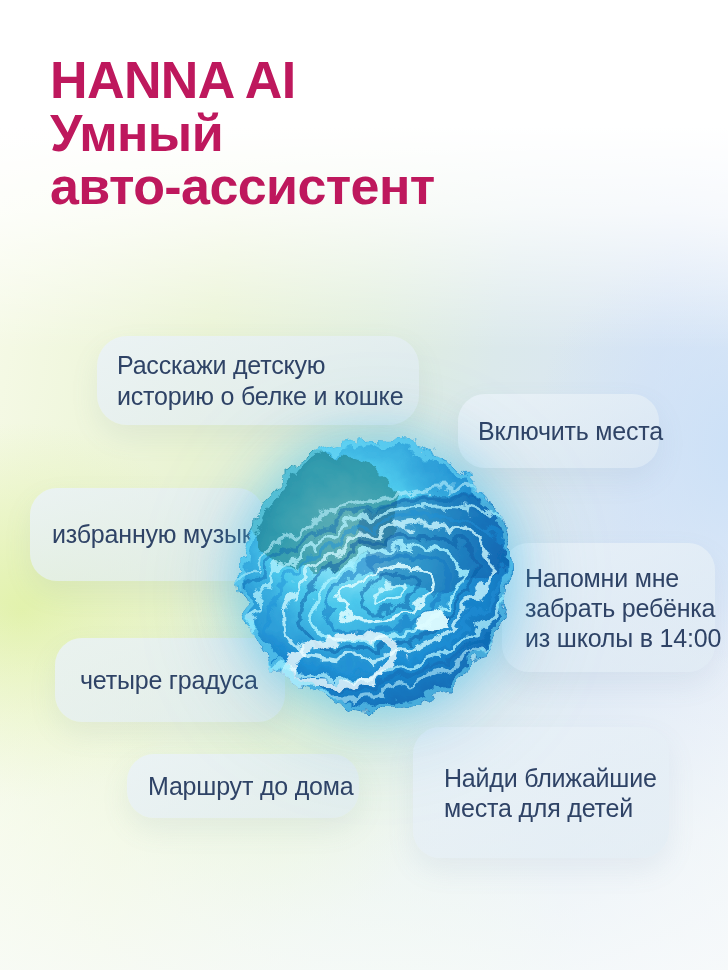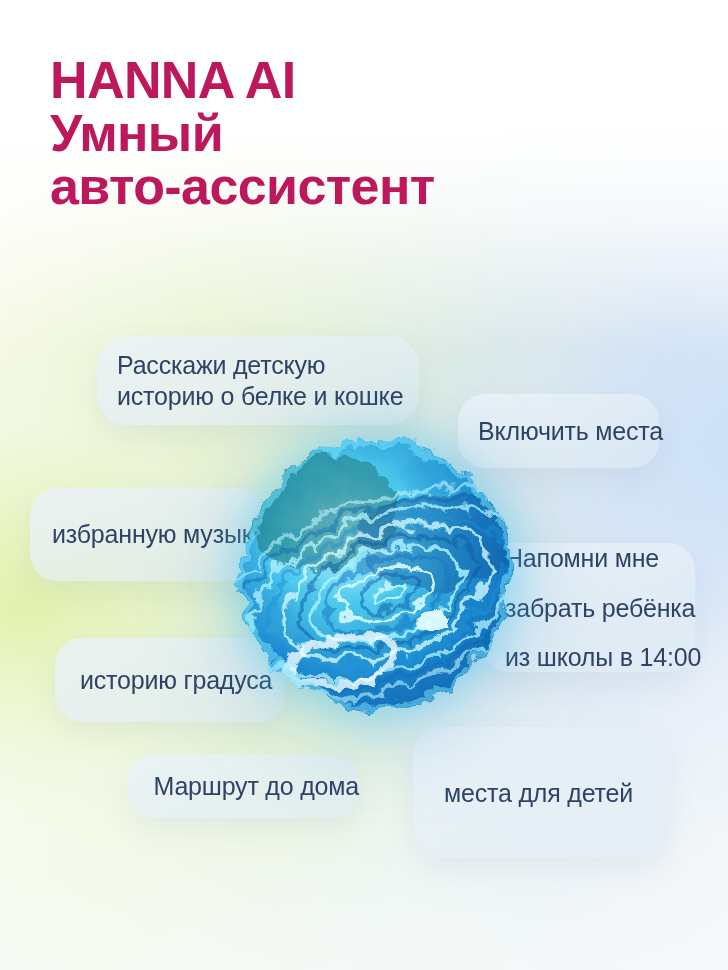--- a/index.html
+++ b/index.html
@@ -33,23 +33,23 @@
     display:flex;flex-direction:column;justify-content:center;
     background:linear-gradient(160deg,rgba(234,242,248,0.85) 0%,rgba(221,233,242,0.6) 100%);
     border-radius:27px;
     color:#2f4366;font-size:25px;line-height:31px;letter-spacing:-0.2px;font-weight:400;
     box-shadow:0 12px 28px rgba(110,140,165,0.10);
   }
   .chip span{display:block;white-space:nowrap;}
   .c-story   {left:97px;  top:336px; width:322px; height:89px;  padding-left:20px; border-radius:30px;}
   .c-screen  {left:458px; top:394px; width:201px; height:74px;  padding-left:20px;}
   .c-music   {left:30px;  top:488px; width:234px; height:93px;  padding-left:22px;}
-  .c-reminder{left:482px; top:543px; width:213px; height:129px; padding-left:23px; line-height:30px;justify-content:space-between;}
+  .c-reminder{left:502px; top:543px; width:213px; height:129px; padding-left:23px; line-height:30px;}
   .c-climate {left:55px;  top:638px; width:230px; height:84px;  padding-left:25px;}
-  .c-route   {left:127px; top:754px; width:232px; height:64px;  padding-left:21px;text-align:right;}
+  .c-route   {left:127px; top:754px; width:232px; height:64px;  padding-left:21px;}
   .c-places  {left:413px; top:727px; width:256px; height:131px; padding-left:31px; line-height:30px;}
   
   .orb{
     position:absolute;left:222px;top:420px;width:296px;height:296px;z-index:4;
     filter:drop-shadow(0 0 22px rgba(70,200,240,0.5)) drop-shadow(0 14px 44px rgba(40,150,215,0.3));
   }
   .orb svg{overflow:visible;display:block;}
 </style>
 </head>
 <body>
@@ -77,28 +77,29 @@
     <span>избранную музыку</span>
   </div>
 
   <div class="chip c-reminder">
     <span>Напомни мне</span>
     <span>забрать ребёнка</span>
     <span>из школы в 14:00</span>
   </div>
 
   <div class="chip c-climate">
-    <span>историю градуса</span>
+    <span>четыре градуса</span>
   </div>
 
   <div class="chip c-route">
     <span>Маршрут до дома</span>
   </div>
 
   <div class="chip c-places">
+    <span>Найди ближайшие</span>
     <span>места для детей</span>
   </div>
 
   <div class="orb">
     <svg viewBox="0 0 300 300" width="296" height="296">
       <defs>
         <radialGradient id="orbGrad" cx="0.40" cy="0.36" r="0.78">
           <stop offset="0" stop-color="#b9f6ff"></stop>
           <stop offset="0.33" stop-color="#4cc8ec"></stop>
           <stop offset="0.68" stop-color="#1a86cd"></stop>

